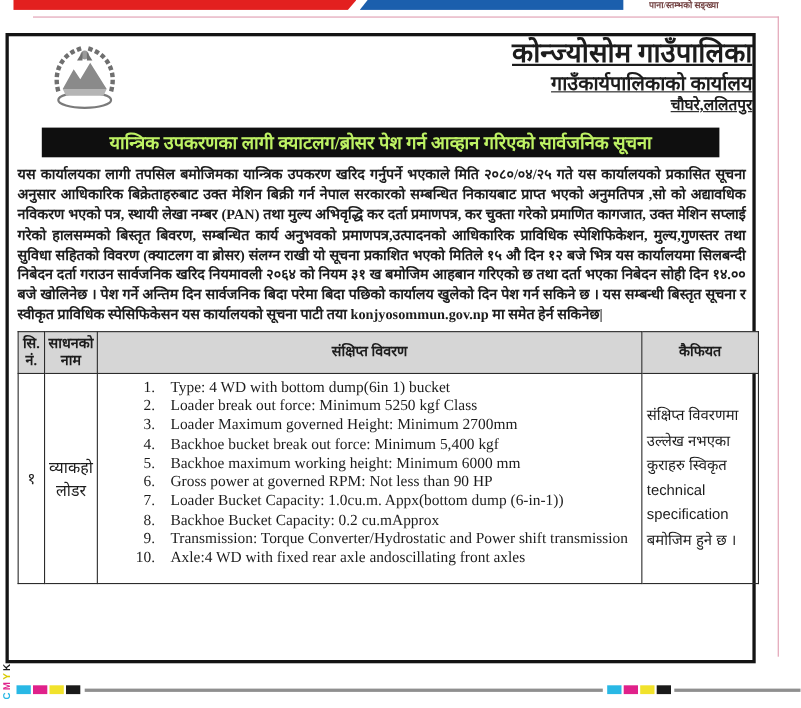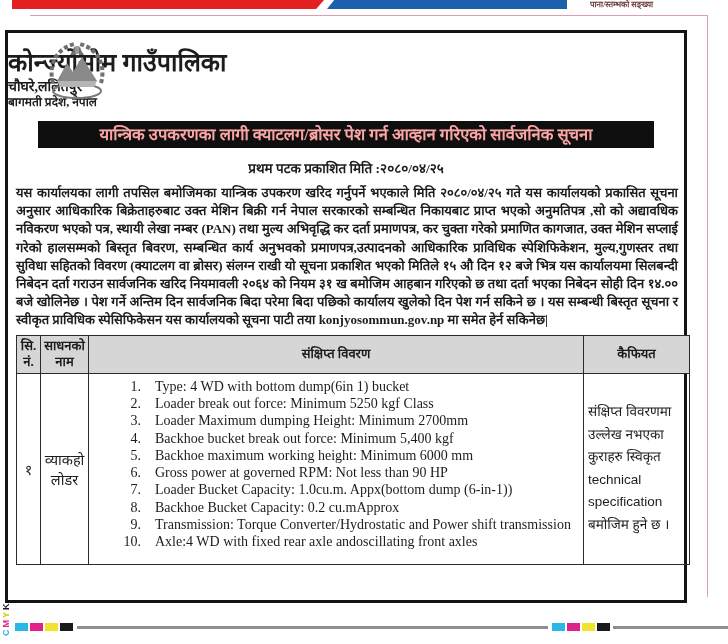--- a/index.html
+++ b/index.html
@@ -16,27 +16,27 @@
   .top-note { position:absolute; right:0; top:0; width:138px; height:11px;
     font-size:8px; line-height:10px; color:#6e3c3c; white-space:nowrap;
     overflow:hidden; filter:blur(0.7px); font-weight:bold; }
   
   .pink-h { position:absolute; left:30px; top:15px; width:678px; height:1px; background:#e09cb0; }
   .pink-v { position:absolute; left:707px; top:15px; width:1px; height:582px; background:#e09cb0; }
   
   .notice-box { position:absolute; left:5px; top:30px; width:682px; height:573px;
     border:3px solid #141414; background:#fff; }
   .emblem { position:absolute; left:36px; top:6px; }
-  .org-head { text-align:left; padding-top:14px; line-height:1; }
+  .org-head { text-align:right; padding-top:0; line-height:1;text-decoration:underline; }
   .org-title { font-size:25px; font-weight:bold; line-height:31px; }
   .org-office { font-size:18px; font-weight:bold; line-height:24px; }
   .org-place { font-size:14px; font-weight:bold; line-height:17px; }
   .org-prov { font-size:12px; font-weight:bold; line-height:15px; }
   .banner { margin:11px auto 0; width:616px; height:27px; background:#0f0f0f;
-    color:#fca5a5; font-size:16.5px; font-weight:bold; line-height:27px; text-align:center; }
+    color:#bef264; font-size:16.5px; font-weight:bold; line-height:27px; text-align:center; }
   .pubdate { margin-top:11px; text-align:center; font-size:13.5px; font-weight:bold; }
   .para { margin:7px 6px 0 8px; text-align:justify; font-size:13px; line-height:18.2px;font-weight:bold; }
   
   table.spec { border-collapse:collapse; margin:5px 0 2px 8px; table-layout:fixed; width:673px; }
   table.spec th, table.spec td { border:1.6px solid #2c2c2c; }
   table.spec th { background:#d6d6d6; font-size:13px; font-weight:bold;
     height:38px; text-align:center; line-height:16px; padding:2px; }
   td.sn-cell, td.name-cell { text-align:center; vertical-align:middle;
     font-size:14.5px; padding:2px; }
   td.specs-cell { vertical-align:top; padding:4px 4px 0 22px; height:191px; }
@@ -81,27 +81,26 @@
         <path d="M13,42 L23,24 L29,33 L38,18 L53,42 Z" fill="#8a8a8a"></path>
         <path d="M13,42 L53,42 L50,48 L16,48 Z" fill="#b5b5b5"></path>
         <circle cx="33" cy="11" r="4" fill="#9a9a9a"></circle>
         <path d="M26,16 L31,8 L31,16 Z" fill="#6f6f6f"></path>
         <path d="M40,16 L35,8 L35,16 Z" fill="#6f6f6f"></path>
       </svg>
     </div>
 
     <div class="org-head">
       <div class="org-title">कोन्ज्योसोम गाउँपालिका</div>
+      <div class="org-office">गाउँकार्यपालिकाको कार्यालय</div>
       <div class="org-place">चौघरे,ललितपुर</div>
-      <div class="org-prov">बागमती प्रदेश, नेपाल</div>
     </div>
 
     <div class="banner">यान्त्रिक उपकरणका लागी क्याटलग/ब्रोसर पेश गर्न आव्हान गरिएको सार्वजनिक सूचना</div>
 
-    <div class="pubdate">प्रथम पटक प्रकाशित मिति :२०८०/०४/२५</div>
 
     <div class="para">यस कार्यालयका लागी तपसिल बमोजिमका यान्त्रिक उपकरण खरिद गर्नुपर्ने भएकाले मिति २०८०/०४/२५ गते यस कार्यालयको प्रकासित सूचना अनुसार आधिकारिक बिक्रेताहरुबाट उक्त मेशिन बिक्री गर्न नेपाल सरकारको सम्बन्धित निकायबाट प्राप्त भएको अनुमतिपत्र ,सो को अद्यावधिक नविकरण भएको पत्र, स्थायी लेखा नम्बर (PAN) तथा मुल्य अभिवृद्धि कर दर्ता प्रमाणपत्र, कर चुक्ता गरेको प्रमाणित कागजात, उक्त मेशिन सप्लाई गरेको हालसम्मको बिस्तृत बिवरण, सम्बन्धित कार्य अनुभवको प्रमाणपत्र,उत्पादनको आधिकारिक प्राविधिक स्पेशिफिकेशन, मुल्य,गुणस्तर तथा सुविधा सहितको विवरण (क्याटलग वा ब्रोसर) संलग्न राखी यो सूचना प्रकाशित भएको मितिले १५ औ दिन १२ बजे भित्र यस कार्यालयमा सिलबन्दी निबेदन दर्ता गराउन सार्वजनिक खरिद नियमावली २०६४ को नियम ३१ ख बमोजिम आहबान गरिएको छ तथा दर्ता भएका निबेदन सोही दिन १४.०० बजे खोलिनेछ । पेश गर्ने अन्तिम दिन सार्वजनिक बिदा परेमा बिदा पछिको कार्यालय खुलेको दिन पेश गर्न सकिने छ । यस सम्बन्धी बिस्तृत सूचना र स्वीकृत प्राविधिक स्पेसिफिकेसन यस कार्यालयको सूचना पाटी तया konjyosommun.gov.np मा समेत हेर्न सकिनेछ|</div>
 
     <table class="spec">
       <colgroup>
         <col style="width:24px">
           <col style="width:48px">
           <col style="width:495px">
           <col style="width:106px">
       </colgroup>
@@ -119,21 +118,21 @@
           <div class="spec-row">
                 <span class="spec-no">1.</span>
                 <span class="spec-text">Type: 4 WD with bottom dump(6in 1) bucket</span>
               </div>
           <div class="spec-row">
                 <span class="spec-no">2.</span>
                 <span class="spec-text">Loader break out force: Minimum 5250 kgf Class</span>
               </div>
           <div class="spec-row">
                 <span class="spec-no">3.</span>
-                <span class="spec-text">Loader Maximum dumping Height: Minimum 2700mm</span>
+                <span class="spec-text">Loader Maximum governed Height: Minimum 2700mm</span>
               </div>
           <div class="spec-row">
                 <span class="spec-no">4.</span>
                 <span class="spec-text">Backhoe bucket break out force: Minimum 5,400 kgf</span>
               </div>
           <div class="spec-row">
                 <span class="spec-no">5.</span>
                 <span class="spec-text">Backhoe maximum working height: Minimum 6000 mm</span>
               </div>
           <div class="spec-row">

